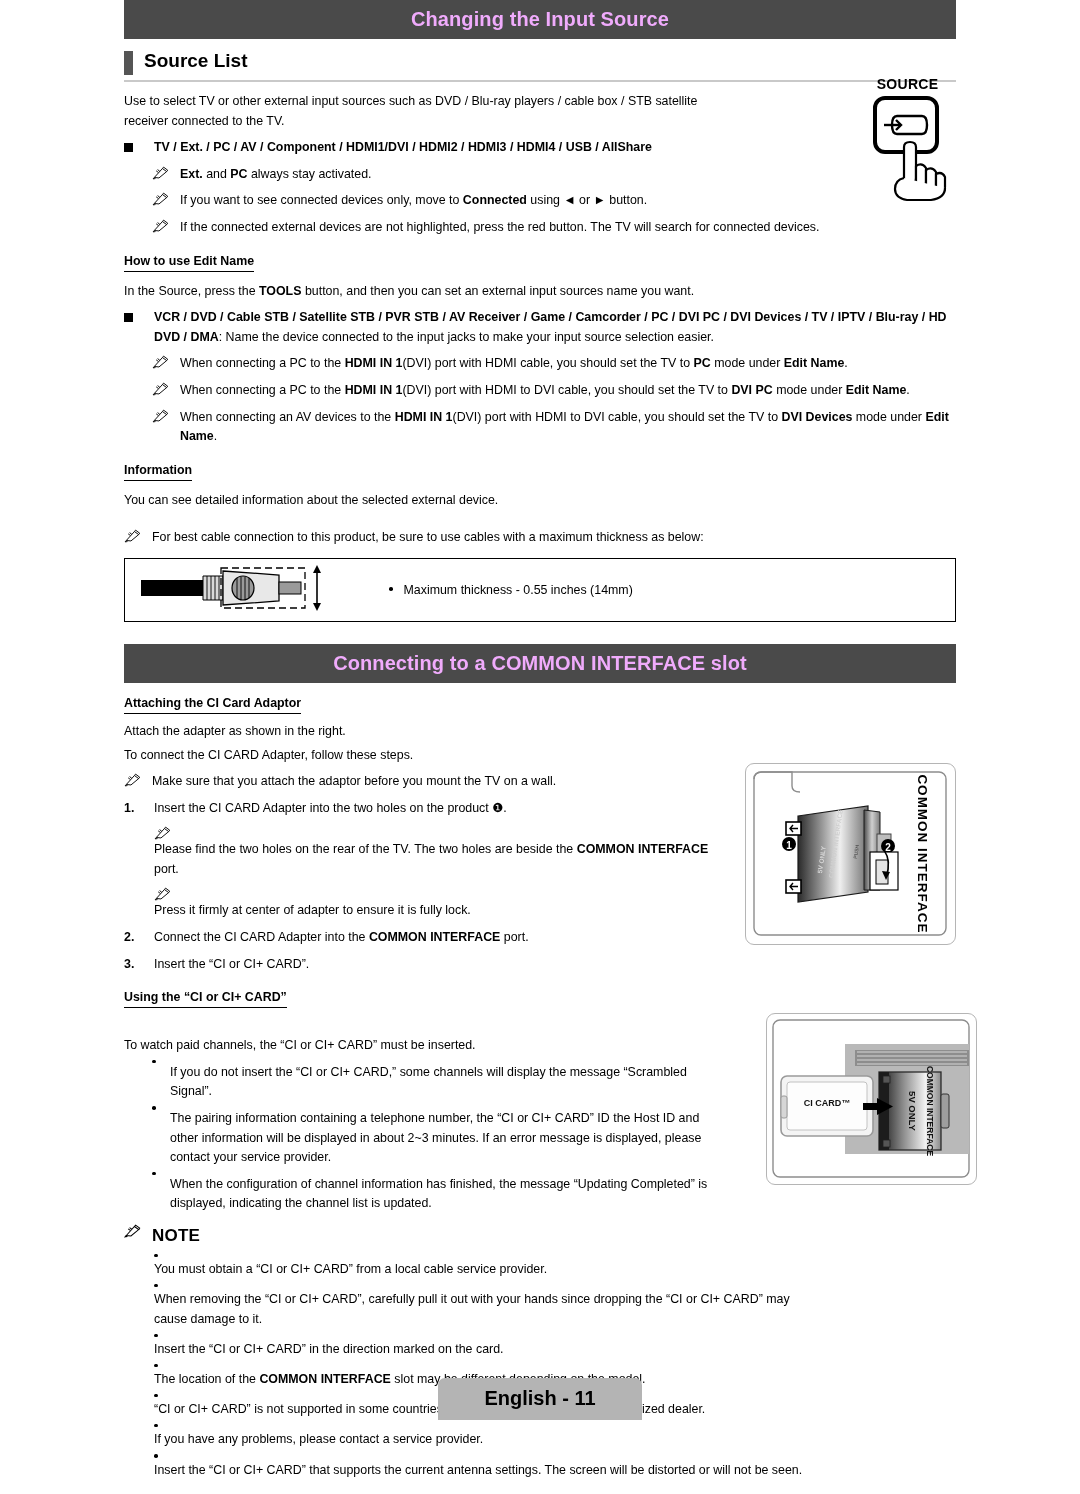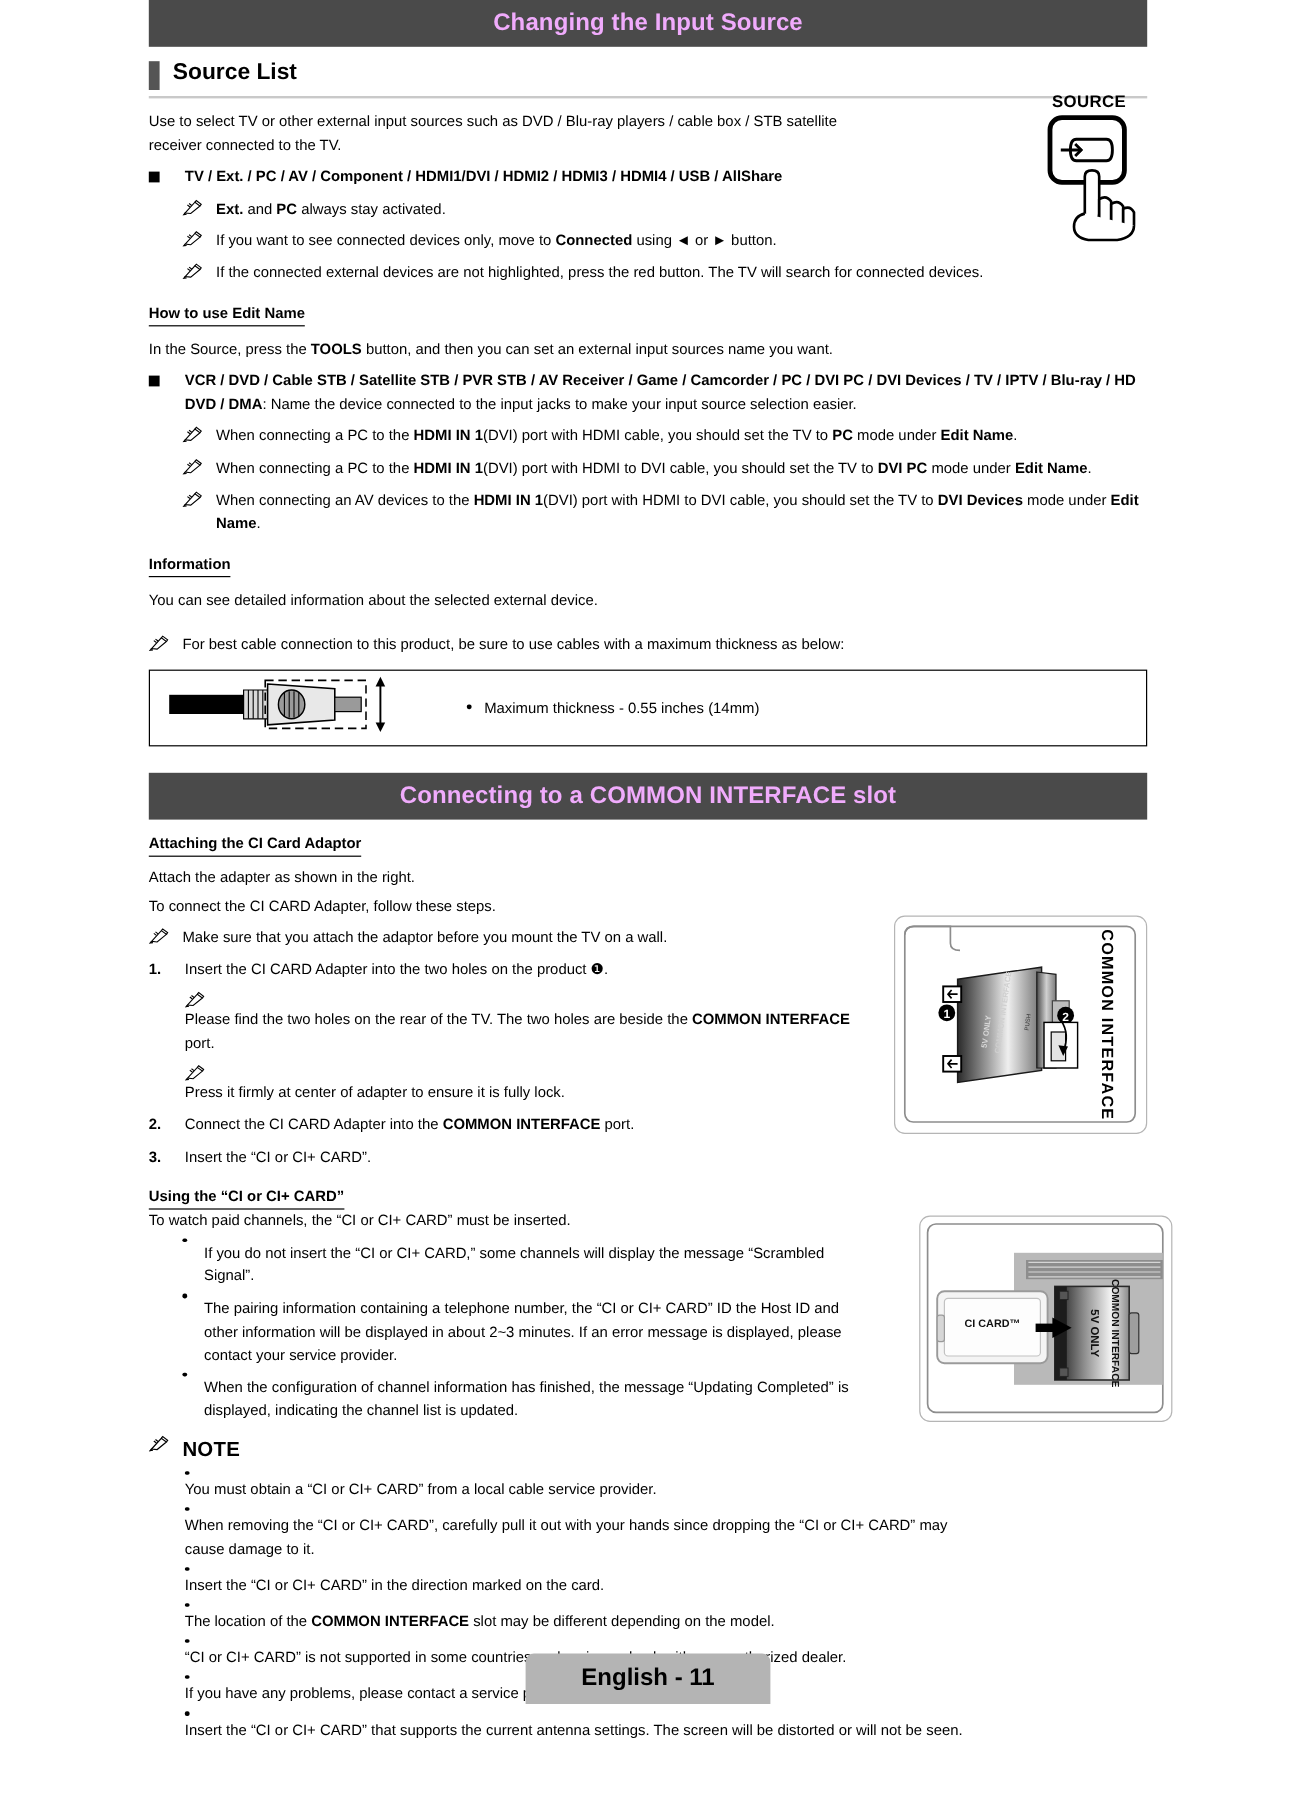--- a/index.html
+++ b/index.html
@@ -428,21 +428,21 @@
       <span class="body">Connect the CI CARD Adapter into the <b>COMMON INTERFACE</b> port.</span>
     </div>
 
     <div class="row">
       <span class="marker m-num">3.</span>
       <span class="body">Insert the “CI or CI+ CARD”.</span>
     </div>
 
     <div class="caption-head" style="margin-top:16px">Using the “CI or CI+ CARD”</div>
 
-    <div class="para" style="margin-top:0">To watch paid channels, the “CI or CI+ CARD” must be inserted.</div>
+    <div class="para" style="margin-top:28px">To watch paid channels, the “CI or CI+ CARD” must be inserted.</div>
 
     <div class="row ind-1">
       <span class="marker m-dot">
           <i></i>
         </span>
       <span class="body">If you do not insert the “CI or CI+ CARD,” some channels will display the message “Scrambled Signal”.</span>
     </div>
     <div class="row ind-1">
       <span class="marker m-dot">
           <i></i>

